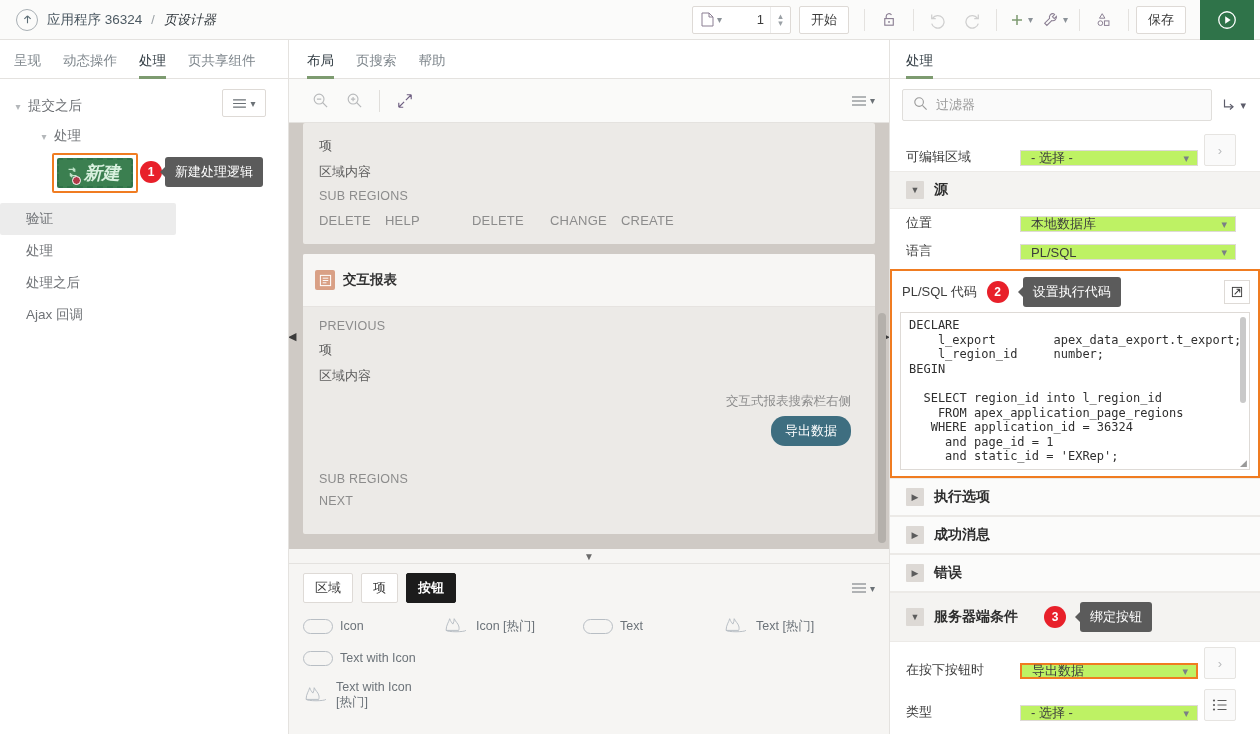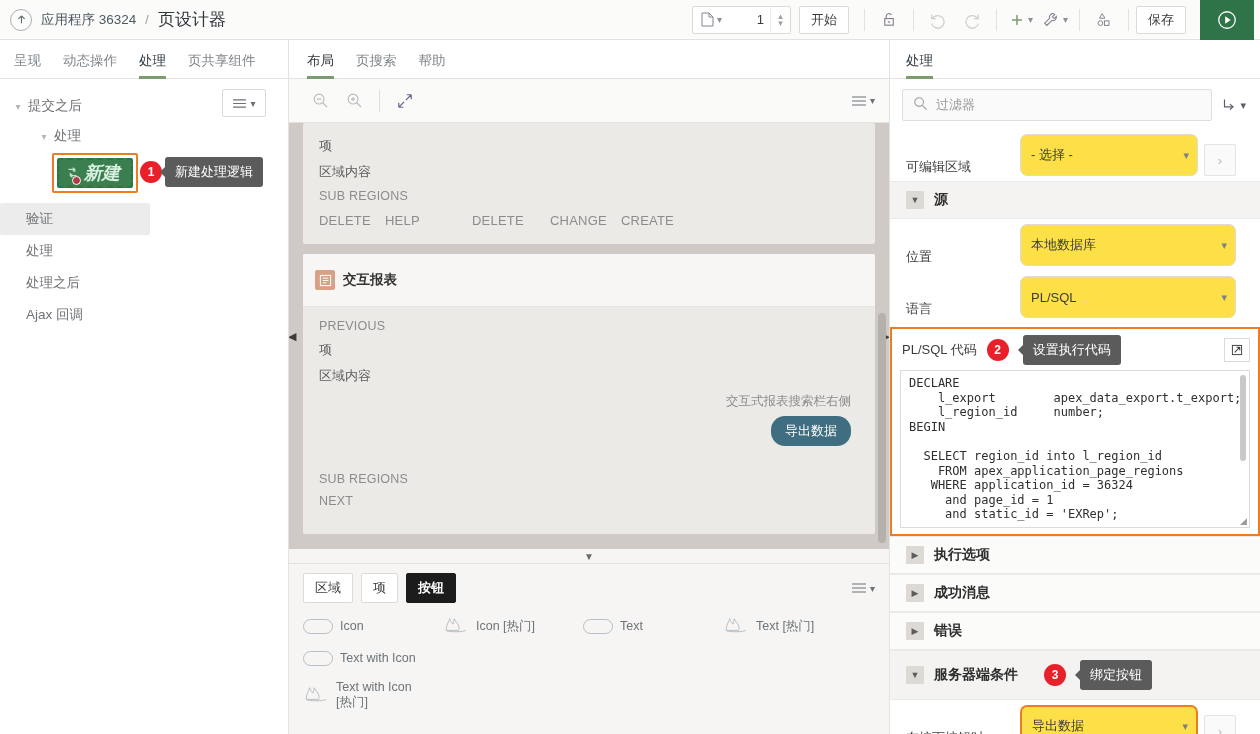--- a/index.html
+++ b/index.html
@@ -13,32 +13,32 @@
     font-size: 13px;
   }
   .app { width: 1260px; height: 734px; position: relative; display: flex; flex-direction: column; }
 
   
   .topbar {
     height: 40px; min-height: 40px;
     display: flex; align-items: center;
     background: #fbfbfa;
     border-bottom: 1px solid #e4e2df;
-    padding: 0 6px 0 10px;
+    padding: 0 6px 0 16px;
   }
   .breadcrumb { display: flex; align-items: center; gap: 9px; flex: 1; }
   .up-btn {
     width: 22px; height: 22px; border-radius: 50%;
     border: 1px solid #a9b0b5; color: #5a6b74;
     display: flex; align-items: center; justify-content: center;
     font-size: 12px; line-height: 1; background: #fbfbfa;
   }
   .crumb-link { color: #4d5a63; font-size: 13.5px; }
   .crumb-sep { color: #9aa0a5; font-size: 13px; transform: scaleX(-1); }
-  .crumb-current { color: #30373c; font-size: 17px; }
+  .crumb-current { color: #30373c; font-size: 13px; font-style: italic; }
 
   .tb-right { display: flex; align-items: center; height: 40px; }
   .pagebox {
     display: flex; align-items: center;
     border: 1px solid #dedad6; background: #fff;
     height: 28px; border-radius: 2px; margin-right: 8px;
   }
   .pagebox .pg-ico { display:flex; align-items:center; gap:3px; padding: 0 4px 0 8px; color:#7a838a; }
   .pagebox .pg-num { width: 44px; text-align: right; padding-right: 6px; font-size: 13px; color: #3c3c3c; }
   .spin { display: flex; flex-direction: column; width: 20px; border-left: 1px solid #ececec;
@@ -108,21 +108,21 @@
   .tip {
     position: absolute; background: #5b5b5b; color: #fff; border-radius: 3px;
     font-size: 13px; padding: 6px 10px; white-space: nowrap;
   }
   .tip::before {
     content: ""; position: absolute; left: -5px; top: 50%; margin-top: -5px;
     border-top: 5px solid transparent; border-bottom: 5px solid transparent;
     border-right: 5px solid #5b5b5b;
   }
   .leaf { display: flex; align-items: center; height: 32px; padding-left: 26px; font-size: 13.5px; color: #6f7276; }
-  .leaf.sel { background: #ececec; width: 150px; border-radius: 2px; }
+  .leaf.sel { background: #ececec; width: 176px; border-radius: 2px; }
 
   
   .center { flex: 1; display: flex; flex-direction: column; background: #f6f5f3; min-width: 0; position: relative; }
   .ctoolbar {
     height: 44px; min-height: 44px; display: flex; align-items: center;
     border-bottom: 1px solid #e4e2df; background: #fafaf9; padding: 0 14px;
   }
   .zoom-ico { width: 34px; height: 30px; display:flex; align-items:center; justify-content:center; color:#b8babc; }
   .c-sep { width: 1px; height: 22px; background: #e0dedb; margin: 0 8px; }
   .expand-ico { width: 34px; height: 30px; display:flex;align-items:center;justify-content:center; color:#7a6f82; }
@@ -185,21 +185,21 @@
   .filterbox {
     flex: 1; height: 32px; border: 1px solid #e0dedb; background: #fafafa;
     display: flex; align-items: center; gap: 8px; padding: 0 10px; border-radius: 2px;
   }
   .filterbox .ph { color: #9b9b9b; font-size: 13px; }
   .r-tool { display: flex; align-items: center; gap: 2px; color: #5c5c6a; padding: 0 2px; }
 
   .prop-row { display: flex; align-items: flex-end; padding: 5px 24px 5px 16px; gap: 6px; }
   .prop-label { width: 108px; font-size: 13px; color: #3c3c3c; flex: none; }
   .select {
-    flex: 1; height: 42px; border: 1px solid #dedad6; background: #fde047; border-radius: 7px;
+    flex: 1; height: 16px; border: 1px solid #dedad6; background: #bef264; border-radius: 0;
     display: flex; align-items: center; padding: 0 8px 0 10px; font-size: 13px; color: #3c3c3c;
   }
   .select .val { flex: 1; }
   .select .cv { color: #7a8086; font-size: 11px; }
   .sq-btn {
     width: 32px; height: 32px; border: 1px solid #e6e4e1; background: #fafafa; border-radius: 2px;
     display: flex; align-items: center; justify-content: center; color: #b9bbbd; flex: none;
   }
   .sec-head {
     display: flex; align-items: center; gap: 10px; padding: 9px 16px;

